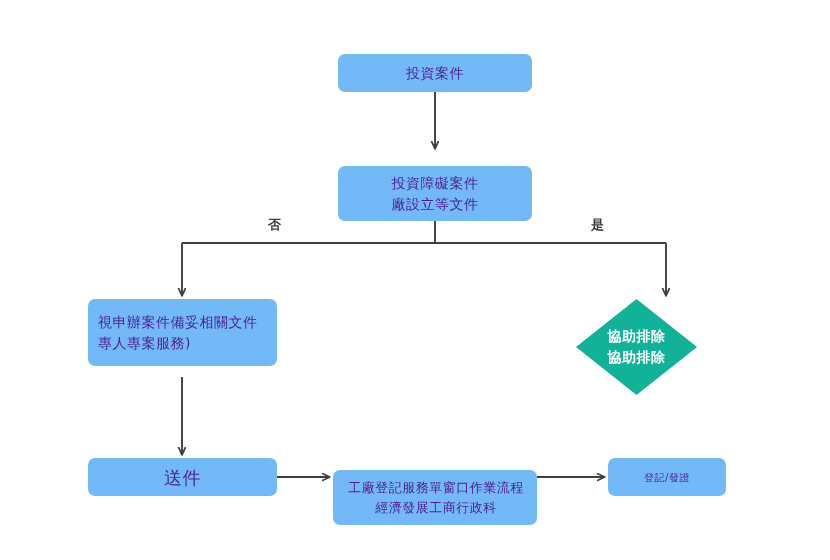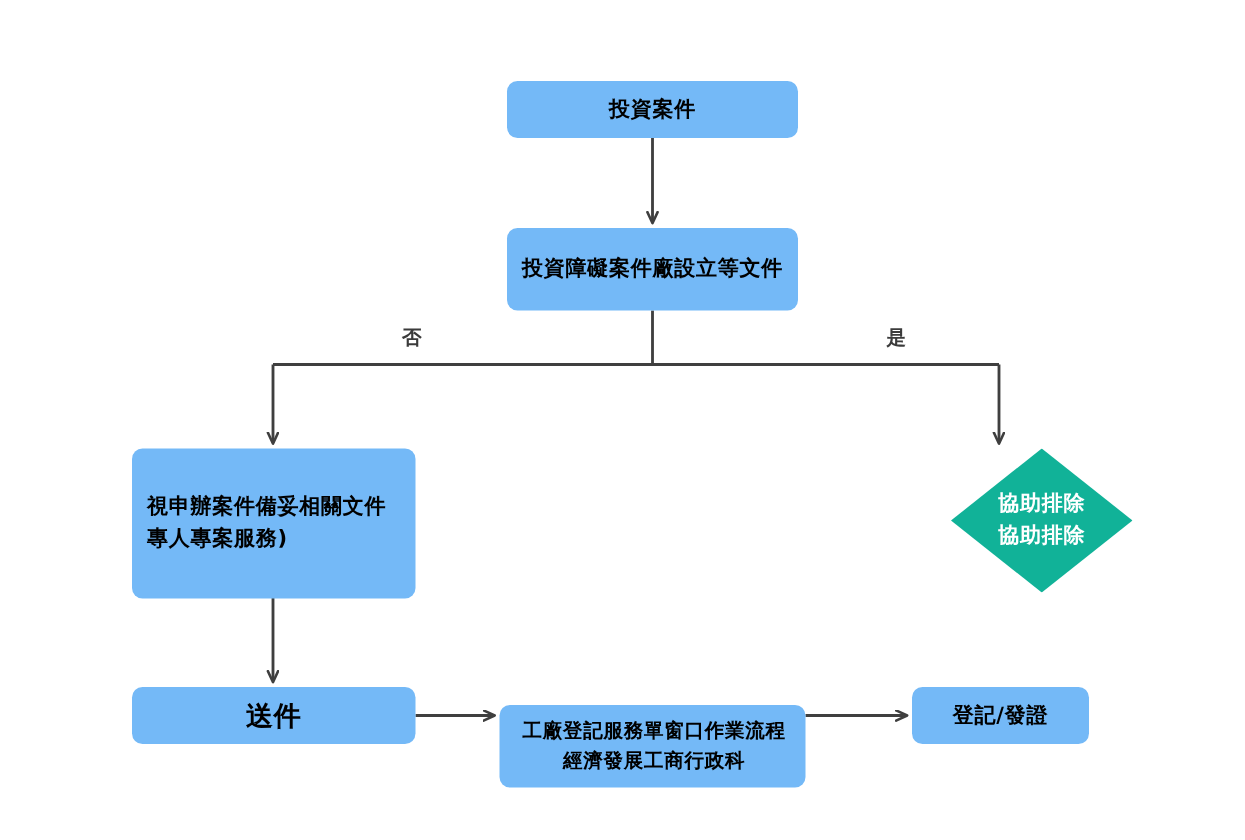--- a/index.html
+++ b/index.html
@@ -19,22 +19,22 @@
     left: 0;
     top: 0;
     width: 830px;
     height: 560px;
   }
   .node {
     position: absolute;
     box-sizing: border-box;
     display: flex;
     align-items: center;
-    color: #000000;
-    font-weight: bold;
+    color: #4c1d95;
+    font-weight: normal;
     line-height: 1.5;
     letter-spacing: 0.5px;
     z-index: 3;
   }
   .node.box {
     background: #74b9f7;
     border-radius: 7px;
   }
   .node.center {
     justify-content: center;
@@ -84,26 +84,26 @@
   svg#wires {
     position: absolute;
     left: 0;
     top: 0;
     width: 830px;
     height: 560px;
     z-index: 1;
   }
   
   #n-invest-case   { left: 338px; top: 54px;  width: 194px; height: 38px; font-size: 14px; }
-  #n-obstacle-case { left: 338px; top: 152px; width: 194px; height: 55px; font-size: 14px; flex-direction: row; }
-  #n-prepare-docs  { left: 88px;  top: 299px; width: 189px; height: 100px; font-size: 14px; flex-direction: column; align-items: flex-start; justify-content: center; }
+  #n-obstacle-case { left: 338px; top: 166px; width: 194px; height: 55px; font-size: 14px; flex-direction: column; }
+  #n-prepare-docs  { left: 88px;  top: 299px; width: 189px; height: 67px; font-size: 14px; flex-direction: column; align-items: flex-start; justify-content: center; }
   #n-submit        { left: 88px;  top: 458px; width: 189px; height: 38px; font-size: 18px; }
   #n-factory-reg   { left: 333px; top: 470px; width: 204px; height: 55px; font-size: 13px; flex-direction: column; align-items: center; justify-content: center; }
-  #n-register-cert { left: 608px; top: 458px; width: 118px; height: 38px; font-size: 14px; }
-  #n-remove-barrier{ left: 634px; top: 299px; width: 121px; height: 96px; }
+  #n-register-cert { left: 608px; top: 458px; width: 118px; height: 38px; font-size: 10px; }
+  #n-remove-barrier{ left: 576px; top: 299px; width: 121px; height: 96px; }
   .nline { display: block; }
 </style>
 </head>
 <body style="background: rgb(255, 255, 255);">
 
 <div id="canvas">
 
   <svg id="wires" viewBox="0 0 830 560" xmlns="http://www.w3.org/2000/svg">
     <defs>
       <marker id="arrowhead" markerWidth="9" markerHeight="9" refX="7.2" refY="4" orient="auto" markerUnits="userSpaceOnUse">

